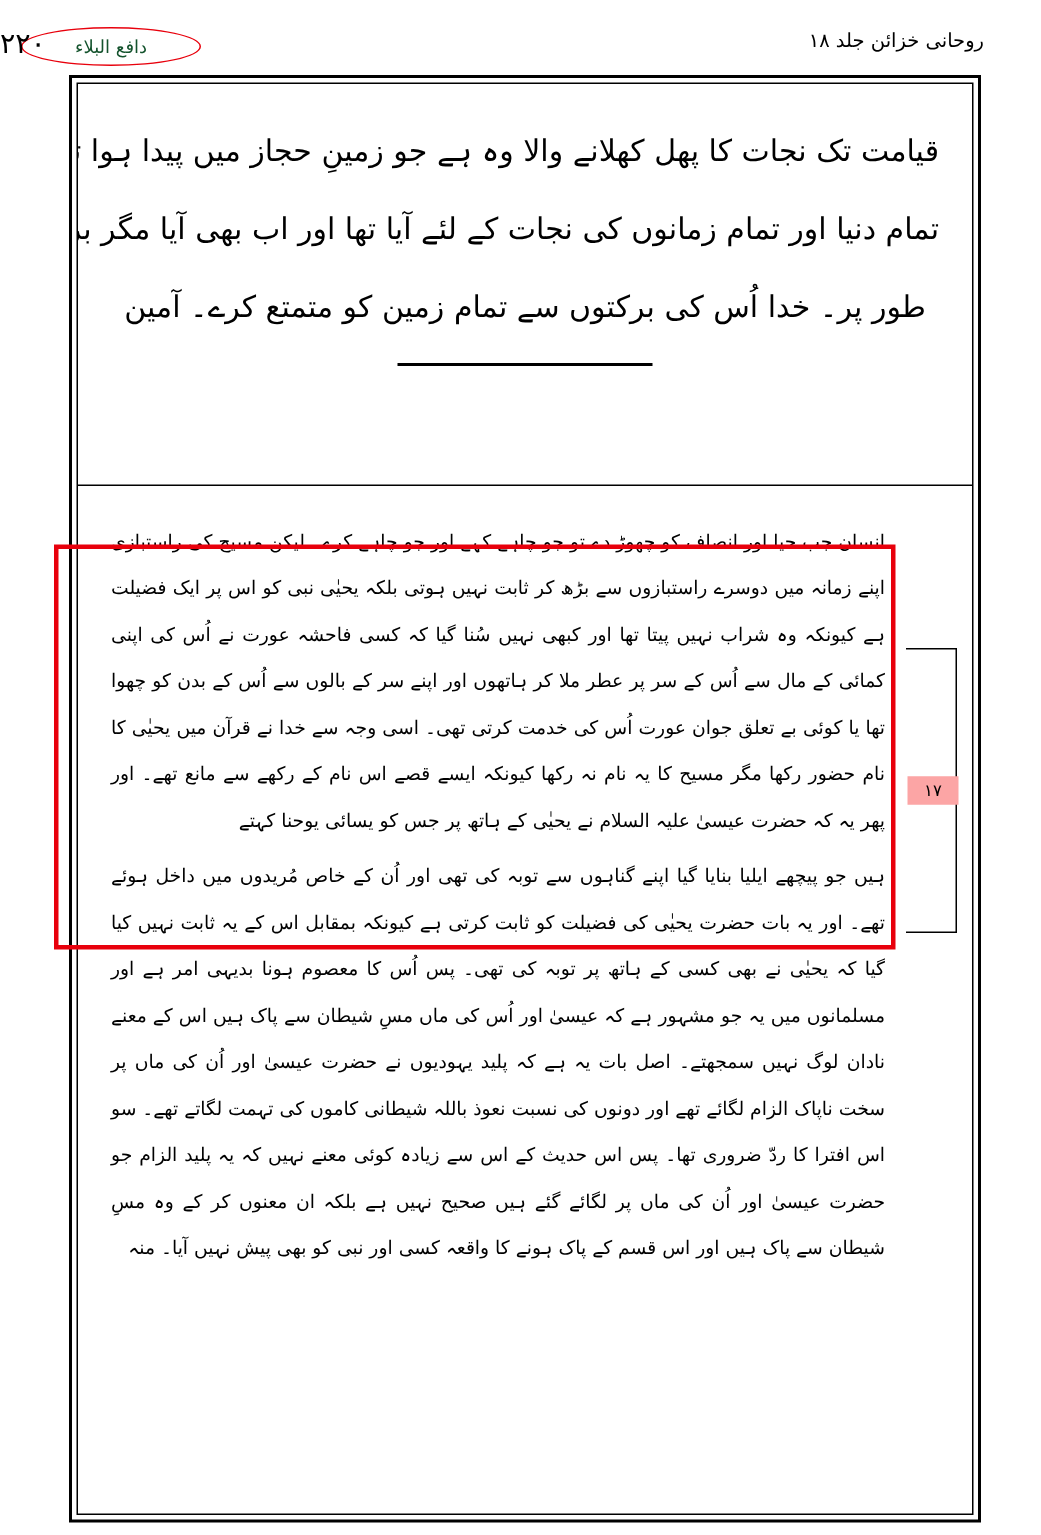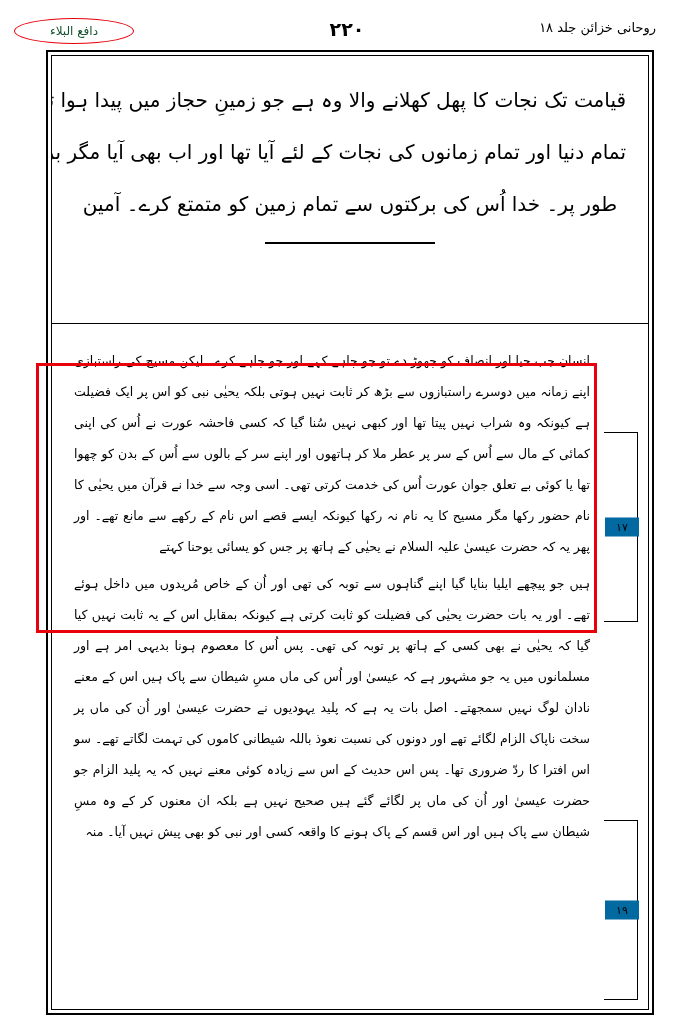--- a/index.html
+++ b/index.html
@@ -32,23 +32,23 @@
     position: absolute;
     left: 14px; top: 18px;
     width: 120px; height: 26px;
     border: 1.6px solid #e8000c;
     border-radius: 60px / 13px;
     pointer-events: none;
   }
   .hdr-center {
     position: absolute;
     left: 0; right: 0; top: 18px;
-    text-align: center;
+    text-align: left;
     font-size: 19px;
-    font-weight: bold;
+    font-weight: normal;
     letter-spacing: 2px;
     color: #000;
   }
   .hdr-right {
     position: absolute;
     right: 38px; top: 20px;
     font-size: 13px;
     color: #000;
     direction: rtl;
   }
@@ -137,21 +137,21 @@
   }
   .bracket .num {
     position: absolute;
     right: -2px;
     top: 50%;
     transform: translateY(-50%);
     width: 34px;
     text-align: center;
     font-size: 11px;
     direction: rtl;
-    background: #0369a1;
+    background: #fca5a5;
     padding: 3px 0;
   }
   .bracket.b1 { top: 96px; height: 190px; }
   .bracket.b2 { top: 300px; height: 170px; }
   .bracket.b3 { top: 484px; height: 180px; }
 
   
   .rect-annot {
     position: absolute;
     left: 36px; top: 363px;
@@ -182,21 +182,18 @@
 
     <div class="body-section">
       <div class="para p1 urdu">انسان جب حیا اور انصاف کو چھوڑ دے تو جو چاہے کہے اور جو چاہے کرے۔ لیکن مسیح کی راستبازی اپنے زمانہ میں دوسرے راستبازوں سے بڑھ کر ثابت نہیں ہوتی بلکہ یحیٰی نبی کو اس پر ایک فضیلت ہے کیونکہ وہ شراب نہیں پیتا تھا اور کبھی نہیں سُنا گیا کہ کسی فاحشہ عورت نے اُس کی اپنی کمائی کے مال سے اُس کے سر پر عطر ملا کر ہاتھوں اور اپنے سر کے بالوں سے اُس کے بدن کو چھوا تھا یا کوئی بے تعلق جوان عورت اُس کی خدمت کرتی تھی۔ اسی وجہ سے خدا نے قرآن میں یحیٰی کا نام حضور رکھا مگر مسیح کا یہ نام نہ رکھا کیونکہ ایسے قصے اس نام کے رکھے سے مانع تھے۔ اور پھر یہ کہ حضرت عیسیٰ علیہ السلام نے یحیٰی کے ہاتھ پر جس کو یسائی یوحنا کہتے</div>
       <div class="para p2 urdu">ہیں جو پیچھے ایلیا بنایا گیا اپنے گناہوں سے توبہ کی تھی اور اُن کے خاص مُریدوں میں داخل ہوئے تھے۔ اور یہ بات حضرت یحیٰی کی فضیلت کو ثابت کرتی ہے کیونکہ بمقابل اس کے یہ ثابت نہیں کیا گیا کہ یحیٰی نے بھی کسی کے ہاتھ پر توبہ کی تھی۔ پس اُس کا معصوم ہونا بدیہی امر ہے اور مسلمانوں میں یہ جو مشہور ہے کہ عیسیٰ اور اُس کی ماں مسِ شیطان سے پاک ہیں اس کے معنے نادان لوگ نہیں سمجھتے۔ اصل بات یہ ہے کہ پلید یہودیوں نے حضرت عیسیٰ اور اُن کی ماں پر سخت ناپاک الزام لگائے تھے اور دونوں کی نسبت نعوذ باللہ شیطانی کاموں کی تہمت لگاتے تھے۔ سو اس افترا کا ردّ ضروری تھا۔ پس اس حدیث کے اس سے زیادہ کوئی معنے نہیں کہ یہ پلید الزام جو حضرت عیسیٰ اور اُن کی ماں پر لگائے گئے ہیں صحیح نہیں ہے بلکہ ان معنوں کر کے وہ مسِ شیطان سے پاک ہیں اور اس قسم کے پاک ہونے کا واقعہ کسی اور نبی کو بھی پیش نہیں آیا۔ منہ</div>
     </div>
 
     <div class="margin-col">
       <div class="bracket b1">
         <span class="num">۱۷</span>
       </div>
-      <div class="bracket b3">
-        <span class="num">۱۹</span>
-      </div>
     </div>
 
   </div>
 </div>
 
 <div class="rect-annot"></div>
 
 </body></html>

